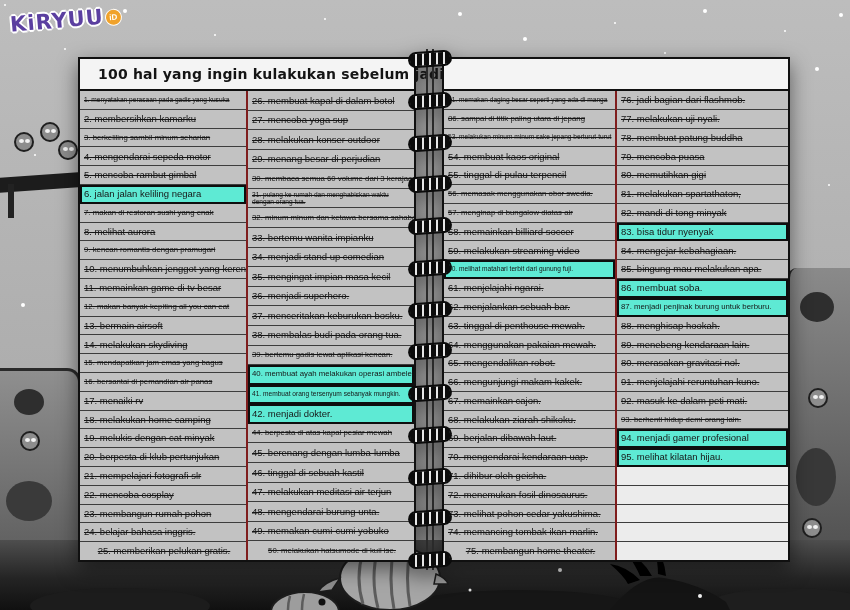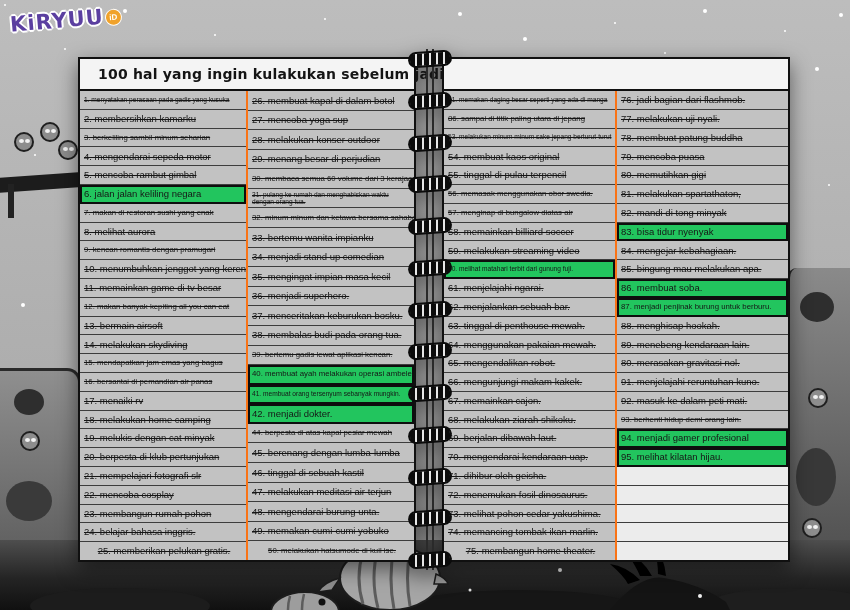--- a/index.html
+++ b/index.html
@@ -40,27 +40,27 @@
   
   .notebook{position:absolute;left:78px;top:57px;width:712px;height:505px;display:flex;z-index:2;
       filter:drop-shadow(0 7px 10px rgba(0,0,0,.5));}
   .page{background:#ececec;border:2px solid #101010;box-sizing:border-box;display:flex;flex-direction:column;}
   .page-left{width:338px;}
   .page-right{flex:1;margin-left:26px;}
   .page-head{height:30px;flex:0 0 30px;border-bottom:2px solid #101010;display:flex;align-items:center;background:#f4f4f4;}
   .page-title{font-family:"DejaVu Sans",sans-serif;font-weight:700;font-size:14px;color:#141414;padding-left:18px;letter-spacing:.2px;white-space:nowrap;}
   .cols{flex:1;display:flex;min-height:0;}
   .col{flex:1;display:flex;flex-direction:column;min-width:0;}
-  .col + .col{border-left:2px solid #f97316;}
+  .col + .col{border-left:2px solid #7f1d1d;}
 
   .row{flex:1;position:relative;display:flex;align-items:center;border-bottom:1px solid #3d3d3d;
        overflow:hidden;box-sizing:border-box;padding:0 2px 0 4px;}
   .row:last-child{border-bottom:none;justify-content:center;}
   .row.done{background:#c2c2c2;}
-  .row.open{background:#22c55e;outline:2px solid #0e0e0e;outline-offset:-2px;z-index:1;}
+  .row.open{background:#5eead4;outline:2px solid #0e0e0e;outline-offset:-2px;z-index:1;}
   .row.blank{background:#ececec;}
   .t{font-size:9.5px;color:#161616;white-space:nowrap;line-height:1;}
   .t.sm{font-size:7.8px;}
   .t.xs{font-size:6.6px;}
   .t.wrap{white-space:normal;line-height:1.1;}
   .done .t{text-decoration:line-through;text-decoration-thickness:1.4px;}
 
   
   .spine{position:absolute;left:336px;top:-8px;width:28px;height:521px;z-index:4;
       display:flex;flex-direction:column;justify-content:space-between;padding:2px 0;box-sizing:border-box;}

